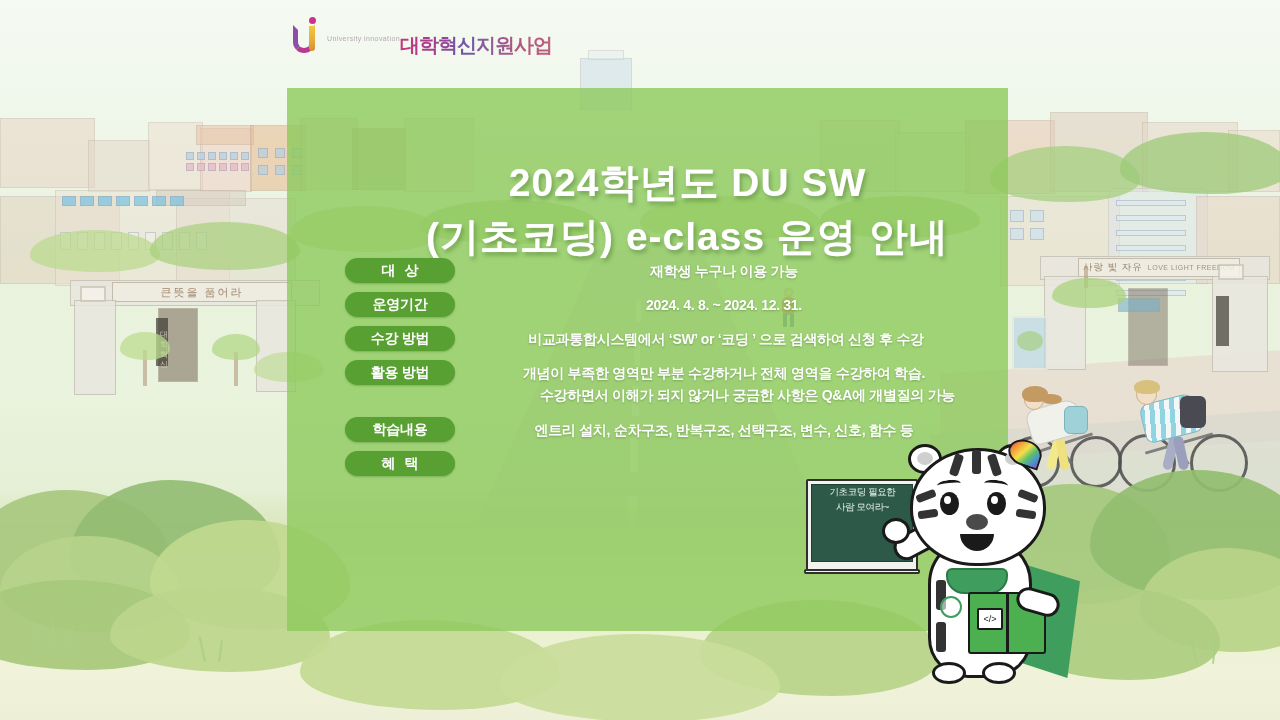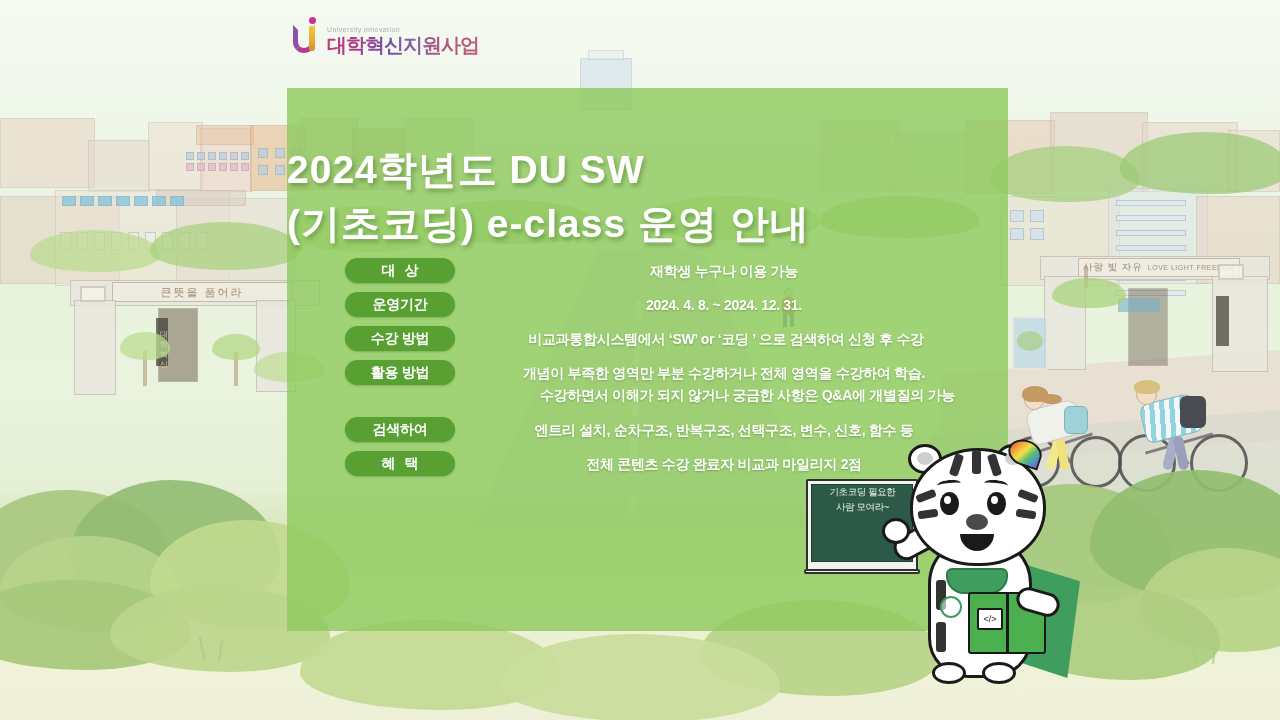--- a/index.html
+++ b/index.html
@@ -147,21 +147,21 @@
   }
   .logo-dot {
     position: absolute; left: 16px; top: 0px;
     width: 7px; height: 7px; border-radius: 50%; background: #c9338d;
   }
   .logo-j {
     position: absolute; left: 16px; top: 9px; width: 6px; height: 25px;
     background: linear-gradient(180deg, #f0c93c 0%, #e8a93a 60%, #d98b35 100%);
     border-radius: 0 0 4px 4px;
   }
-  .logo-text { display: flex; flex-direction: column; line-height: 1; }
+  .logo-text { display: flex; flex-direction: row; line-height: 1; }
   .logo-en {
     font-size: 7px; color: #b6a7b3; letter-spacing: .4px; margin-bottom: 2px;
     font-family: "Liberation Sans", sans-serif;
   }
   .logo-kr {
     font-size: 20px; font-weight: bold; letter-spacing: -1px;
     background: linear-gradient(90deg, #c4387f 0%, #a63f90 22%, #6f56a6 42%, #8e5f9c 58%, #b0557e 78%, #c0607e 100%);
     -webkit-background-clip: text; background-clip: text;
     -webkit-text-fill-color: transparent; color: #a8508c;
   }
@@ -170,22 +170,22 @@
   #pill-program {
     position: absolute; right: 32px; top: 113px;
     background: #74b84a;
     color: #ffffff; font-size: 14.5px; font-weight: bold;
     padding: 6px 18px 7px; border-radius: 18px;
     letter-spacing: -.4px; white-space: nowrap;
     box-shadow: 0 1px 2px rgba(60,110,40,.25);
   }
 
   #title-block {
-    position: absolute; left: 287px; top: 143px; width: 801px;
-    text-align: left; color: #ffffff;
+    position: absolute; left: 287px; top: 156px; width: 801px;
+    text-align: center; color: #ffffff;
   }
   .title-line {
     font-size: 39px; font-weight: bold; letter-spacing: 1px;
     line-height: 1.38;
     text-shadow: 2px 3px 4px rgba(60,105,35,.45), 0 0 1px rgba(255,255,255,.6);
     font-family: "Liberation Sans", "DejaVu Sans", sans-serif;
   }
 
   #rows {
     position: absolute; left: 345px; top: 258px; width: 630px; text-align: center;
@@ -604,31 +604,28 @@
 
     <div class="row tall">
       <div class="pill">활용 방법</div>
       <div class="row-value">
         <span class="ln">개념이 부족한 영역만 부분 수강하거나 전체 영역을 수강하여 학습.</span>
         <span class="ln second">수강하면서 이해가 되지 않거나 궁금한 사항은 Q&amp;A에 개별질의 가능</span>
       </div>
     </div>
 
     <div class="row">
-      <div class="pill">검색하여</div>
+      <div class="pill">학습내용</div>
       <div class="row-value">
         <span class="ln">엔트리 설치, 순차구조, 반복구조, 선택구조, 변수, 신호, 함수 등</span>
       </div>
     </div>
 
     <div class="row">
       <div class="pill spaced">혜택</div>
-      <div class="row-value">
-        <span class="ln">전체 콘텐츠 수강 완료자 비교과 마일리지 2점</span>
-      </div>
     </div>
 
   </div>
 
 
   <div id="blackboard">
     <div class="bb-frame"></div>
     <div class="bb-surface"></div>
     <div class="bb-text">
       <div>기초코딩 필요한</div>

